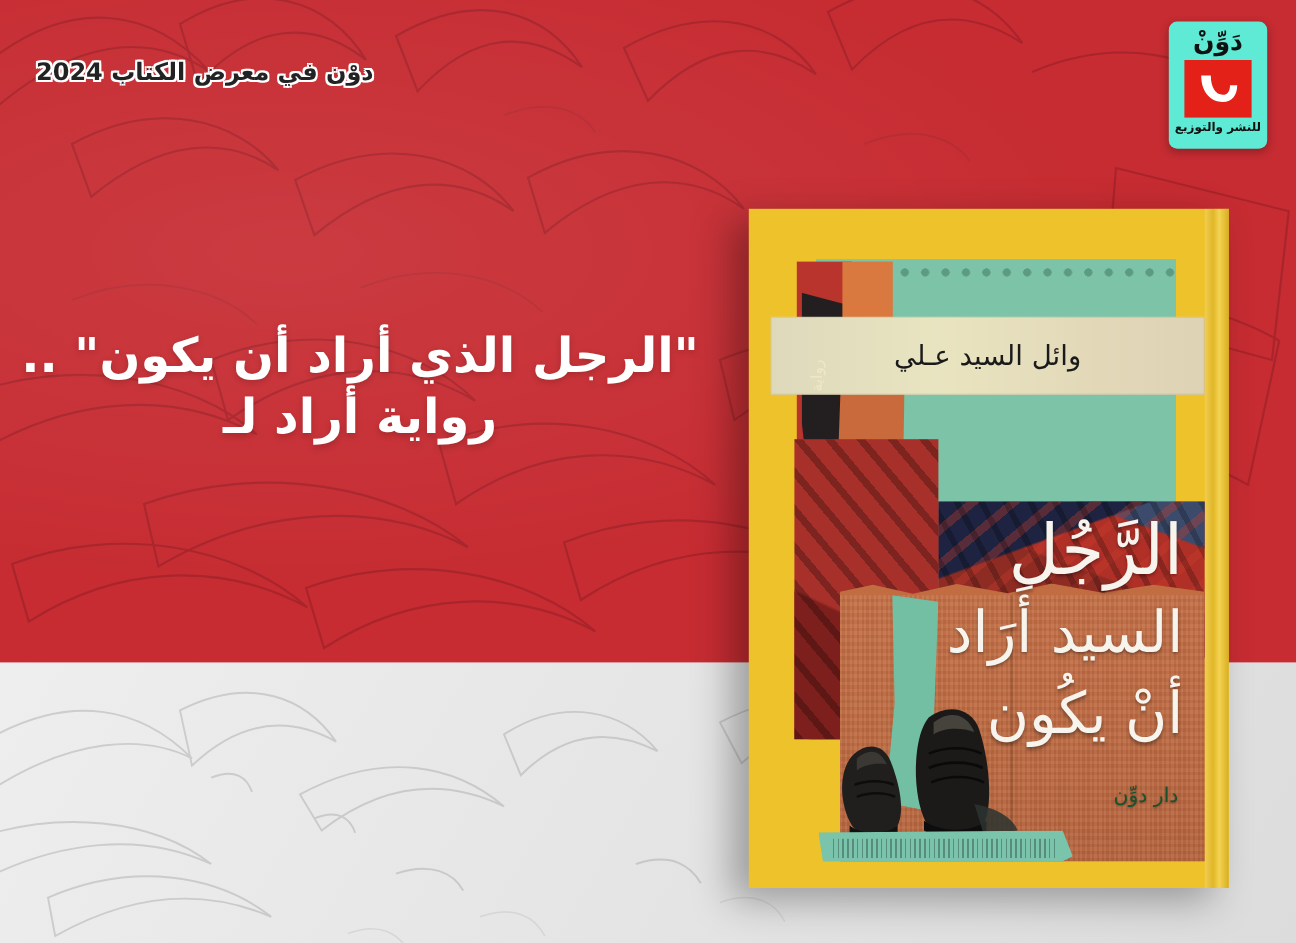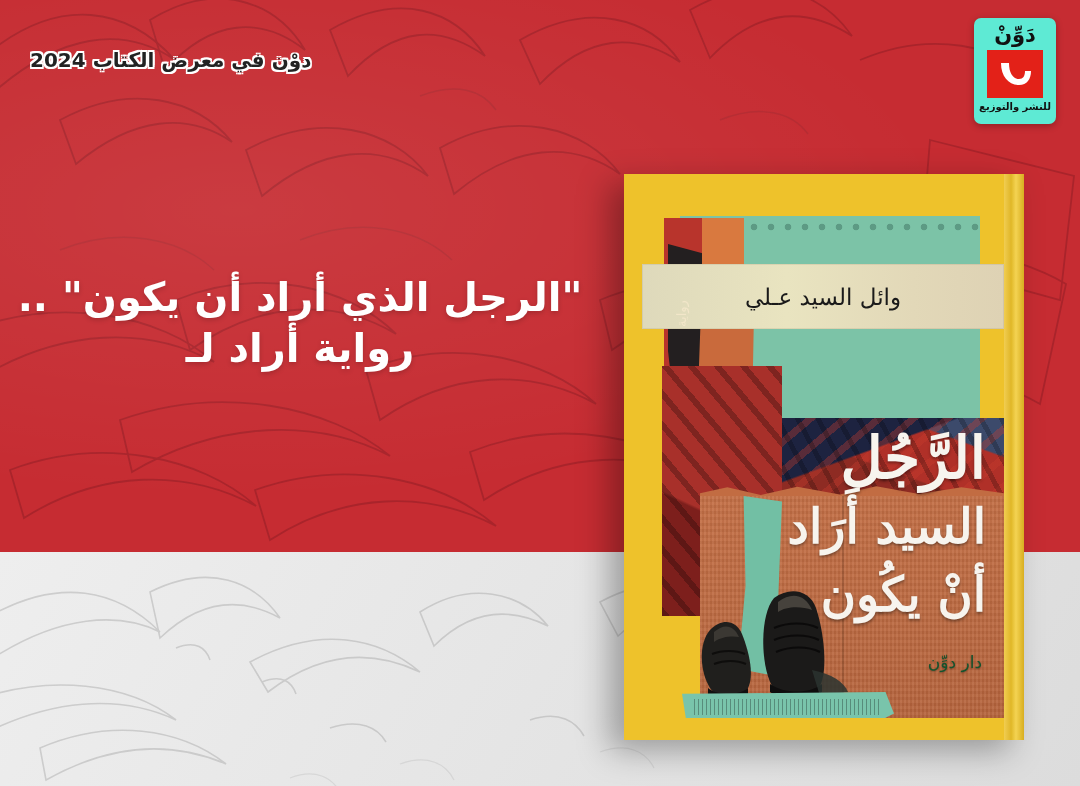--- a/index.html
+++ b/index.html
@@ -300,21 +300,21 @@
   }
 
   
   .cover-title {
     position: absolute;
     right: 18px;
     color: #f7f4ee;
     direction: rtl;
     text-align: center;
     font-family: "DejaVu Serif", "Liberation Serif", serif;
-    font-weight: 700;
+    font-weight: 400;
     text-shadow: 0 2px 3px rgba(0,0,0,.35);
     white-space: nowrap;
   }
   .ct1 { top: 228px; font-size: 58px; letter-spacing: -1px; }
   .ct2 { top: 302px; font-size: 48px; }
   .ct3 { top: 370px; font-size: 48px; }
 
   .cover-publisher {
     position: absolute;
     right: 22px; top: 456px;

